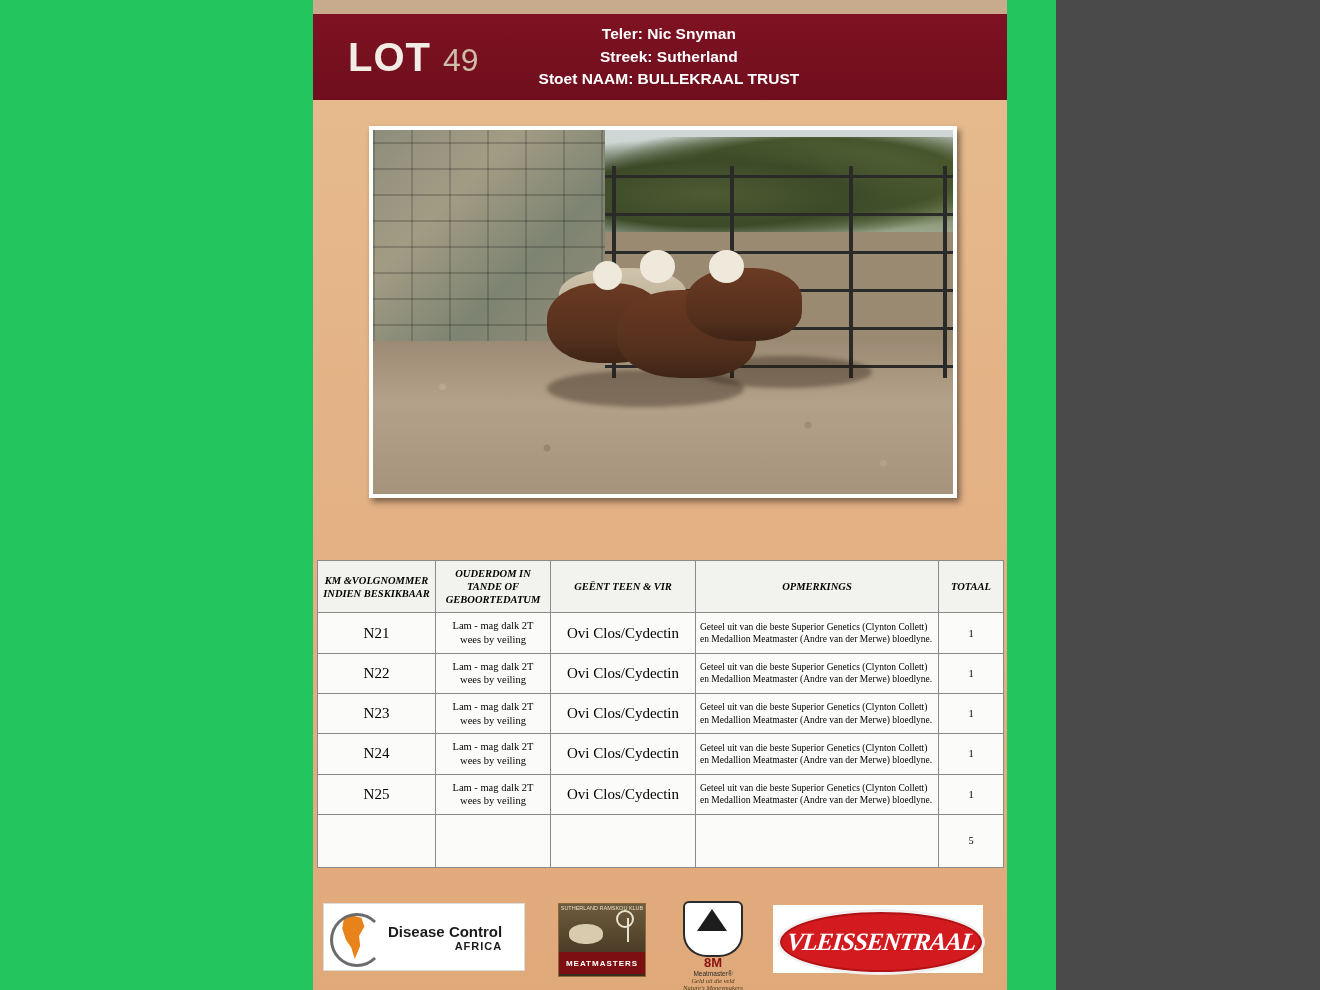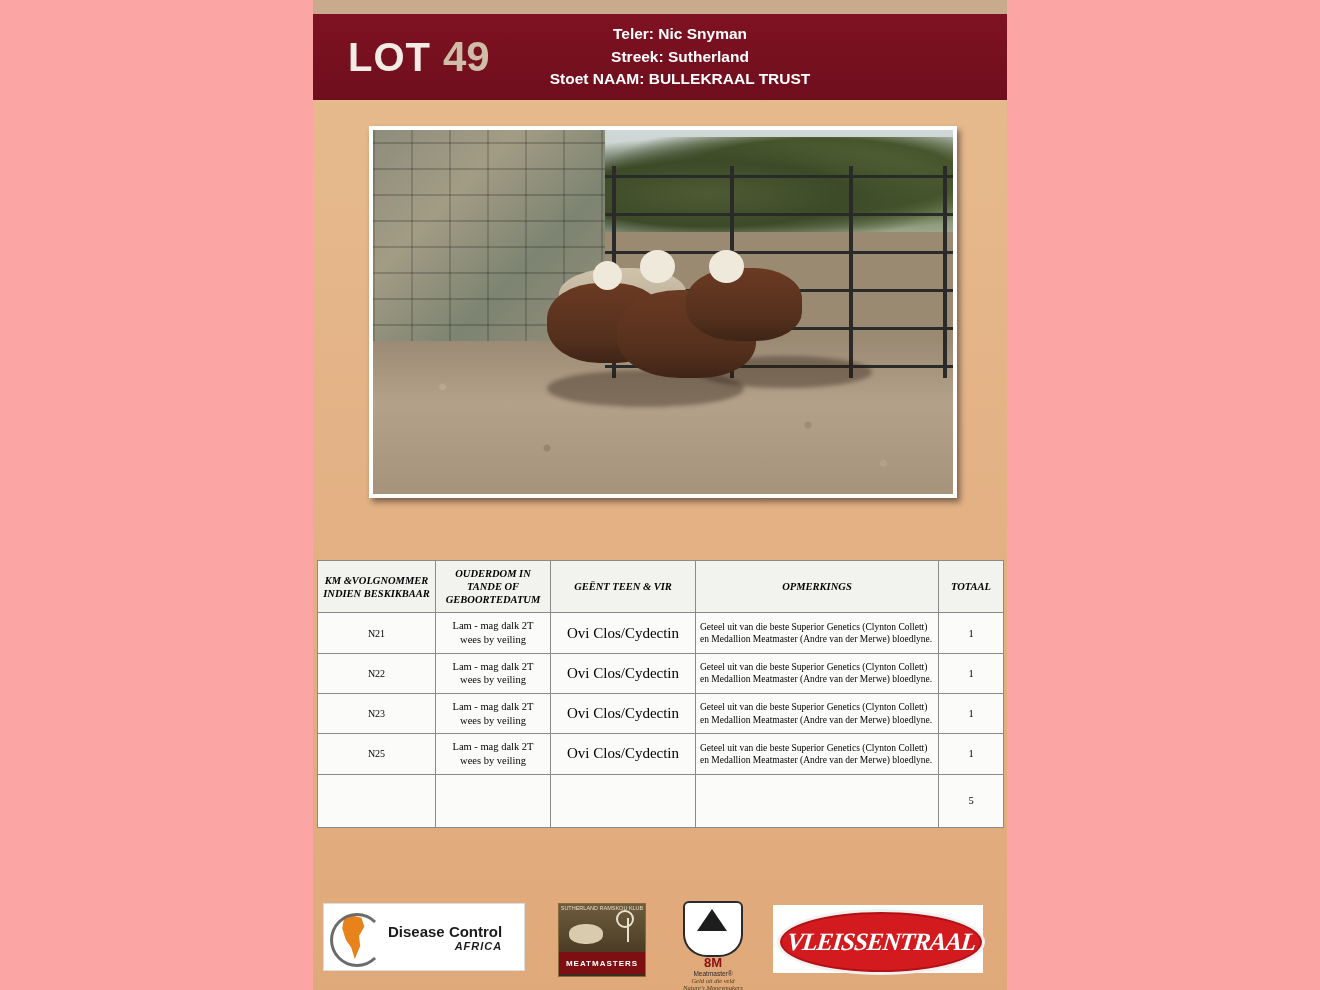--- a/index.html
+++ b/index.html
@@ -6,23 +6,23 @@
     margin: 0;
     padding: 0;
     background: #4a4a4a;
     width: 1320px;
     height: 990px;
     overflow: hidden;
     font-family: "Liberation Sans", sans-serif;
   }
   #page {
     position: relative;
-    width: 1320px;
+    width: 1056px;
     height: 990px;
-    background: #fca5a5;
+    background: #22c55e;
   }
   
   .sheet {
     position: absolute;
     left: 313px;
     top: 0px;
     width: 694px;
     height: 990px;
     background: #e3b88a;
     background: linear-gradient(180deg,#e7bc8f 0%, #e3b286 45%, #e0a97a 100%);
@@ -54,22 +54,22 @@
     gap: 12px;
   }
   .lot-word {
     font-size: 40px;
     font-weight: bold;
     color: #f3ece4;
     letter-spacing: 1px;
     font-family: "Liberation Sans", sans-serif;
   }
   .lot-num {
-    font-size: 42px;
-    font-weight: bold;
+    font-size: 32px;
+    font-weight: normal;
     color: #cfbda8;
     font-family: "Liberation Sans", sans-serif;
   }
   .breeder-block {
     margin-left: 60px;
     color: #ffffff;
     line-height: 1.45;
     text-align: center;
   }
   .breeder-line {
@@ -176,21 +176,21 @@
     background: #f2f2ee;
     font-style: italic;
     font-weight: bold;
     font-size: 10.5px;
     text-align: center;
     padding: 6px 3px;
     line-height: 1.25;
   }
   td.c-id {
     text-align: center;
-    font-size: 10px;
+    font-size: 15px;
     padding: 6px 0;
   }
   td.c-age {
     text-align: center;
     font-size: 10.5px;
     padding: 6px 6px;
     line-height: 1.3;
   }
   td.c-vac {
     text-align: center;
@@ -241,21 +241,21 @@
   .dc-africa:after {
     content:"";
     position:absolute; left:0px; top:2px;
     width:48px; height:48px;
     border:3px solid #6b6b6b;
     border-radius:50%;
     border-right-color: transparent;
   }
   .dc-text { margin-left: 6px; }
   .dc-t1 { font-size: 15px; font-weight: bold; color:#1b1b1b; font-family:"Liberation Sans",sans-serif; }
-  .dc-t2 { font-size: 11px; font-weight: bold; color:#1b1b1b; letter-spacing:1px; text-align:right;font-style:italic; }
+  .dc-t2 { font-size: 11px; font-weight: bold; color:#1b1b1b; letter-spacing:1px; text-align:right; }
 
   .logo-mm {
     position: absolute;
     left: 245px; top: 8px;
     width: 86px; height: 72px;
     background: #3a2d1d;
     border: 1px solid #8a6a3a;
     overflow:hidden;
   }
   .mm-top { height: 48px; background: linear-gradient(180deg,#6d5c3e,#4b3c26); position:relative;}
@@ -418,20 +418,27 @@
             <td class="c-tot">1</td>
           </tr>
           <tr>
             <td class="c-id">N23</td>
             <td class="c-age">Lam - mag dalk 2T wees by veiling</td>
             <td class="c-vac">Ovi Clos/Cydectin</td>
             <td class="c-rem">Geteel uit van die beste Superior Genetics (Clynton Collett) en Medallion Meatmaster (Andre van der Merwe) bloedlyne.</td>
             <td class="c-tot">1</td>
           </tr>
           <tr>
+            <td class="c-id">N24</td>
+            <td class="c-age">Lam - mag dalk 2T wees by veiling</td>
+            <td class="c-vac">Ovi Clos/Cydectin</td>
+            <td class="c-rem">Geteel uit van die beste Superior Genetics (Clynton Collett) en Medallion Meatmaster (Andre van der Merwe) bloedlyne.</td>
+            <td class="c-tot">1</td>
+          </tr>
+          <tr>
             <td class="c-id">N25</td>
             <td class="c-age">Lam - mag dalk 2T wees by veiling</td>
             <td class="c-vac">Ovi Clos/Cydectin</td>
             <td class="c-rem">Geteel uit van die beste Superior Genetics (Clynton Collett) en Medallion Meatmaster (Andre van der Merwe) bloedlyne.</td>
             <td class="c-tot">1</td>
           </tr>
           <tr class="blank">
             <td class="c-id"></td>
             <td class="c-age"></td>
             <td class="c-vac"></td>

